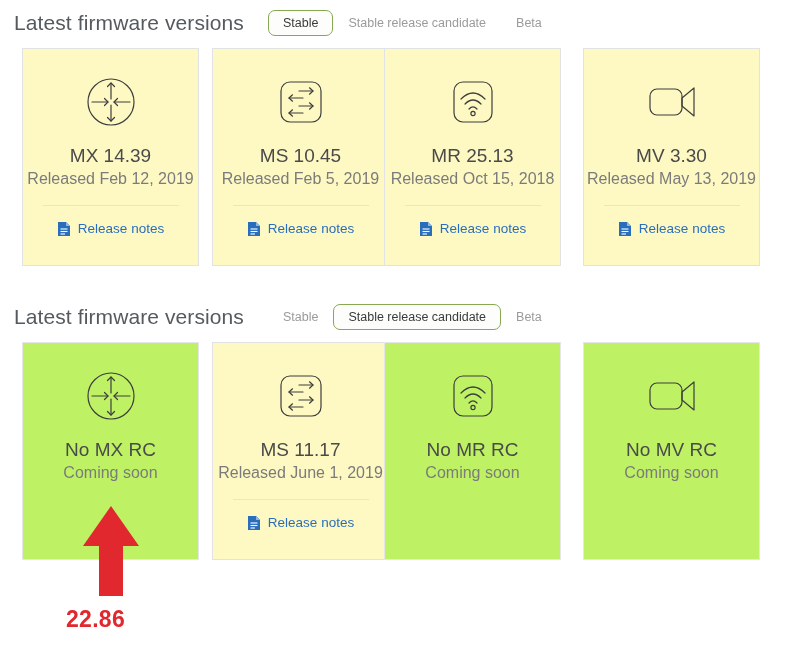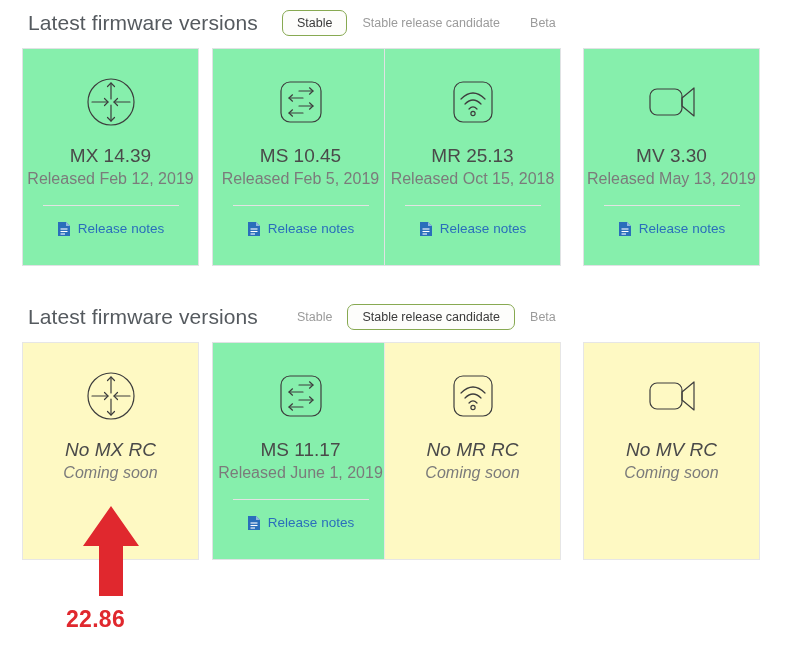--- a/index.html
+++ b/index.html
@@ -16,21 +16,21 @@
     overflow: hidden;
   }
 
   .section { position: absolute; left: 0; width: 799px; }
   #section-stable { top: 0; }
   #section-rc { top: 294px; }
 
   .section-header {
     position: relative;
     height: 46px;
-    padding-left: 28px;
+    padding-left: 14px;
     display: flex;
     align-items: center;
   }
   .section-title {
     font-size: 21px;
     font-weight: 400;
     color: #555a5f;
     letter-spacing: 0.1px;
     white-space: nowrap;
   }
@@ -61,29 +61,28 @@
     height: 226px;
     margin-top: 2px;
   }
   .card {
     position: absolute;
     top: 0;
     width: 177px;
     height: 218px;
     border: 1px solid #e0e2e4;
     box-sizing: border-box;
-    background: #86efac;
+    background: #fef9c3;
     display: flex;
     flex-direction: column;
     align-items: center;
   }
   .card.muted {
-    background: #fef9c3;
+    background: #bef264;
     border-color: #e6e6e6;
-    font-style: italic;
   }
   .card:nth-of-type(1) { left: 22px; }
   .card:nth-of-type(2) { left: 212px; }
   .card:nth-of-type(3) { left: 384px; }
   .card:nth-of-type(4) { left: 583px; }
 
   .card-icon {
     margin-top: 22px;
     height: 62px;
     display: flex;

